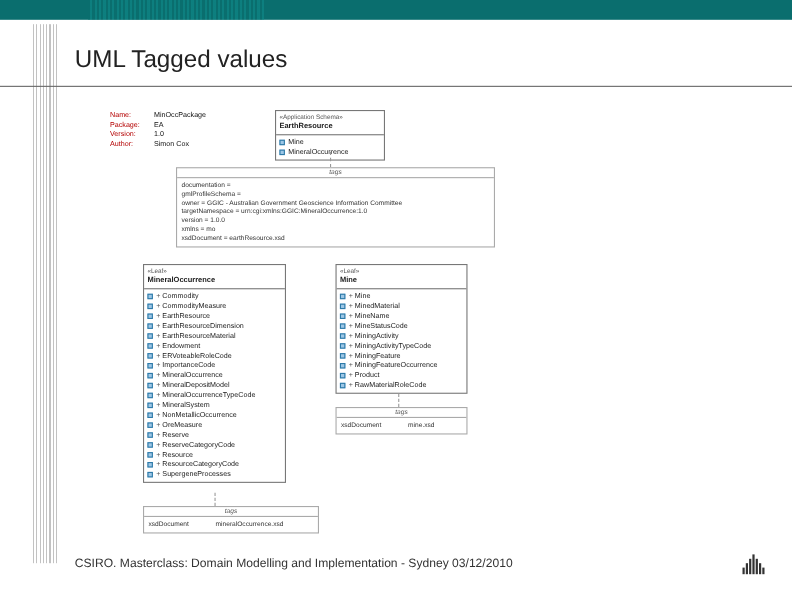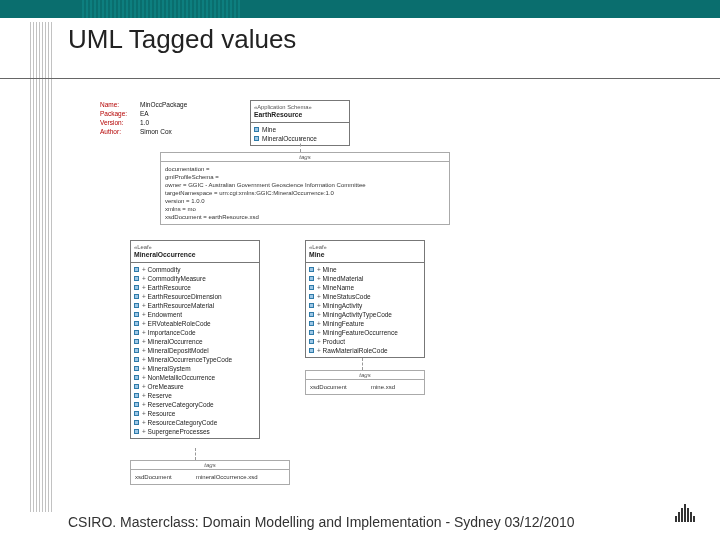--- a/index.html
+++ b/index.html
@@ -23,22 +23,22 @@
     position: absolute;
     top: 0; left: 80px;
     width: 160px;
     height: 18px;
     background: repeating-linear-gradient(90deg,#0a6e6e 0 2px,#0f8a8a 2px 4px);
     opacity: .6;
   }
   .title {
     position: absolute;
     left: 68px;
-    top: 24px;
-    font-size: 26px;
+    top: 41px;
+    font-size: 22px;
     color: #222;
   }
   .under-rule {
     position: absolute;
     left: 0;
     top: 78px;
     width: 100%;
     border-top: 1px solid #666;
   }
   
@@ -106,22 +106,22 @@
   }
   .tagbox .tpair { display:flex; gap:6px; }
   .tagbox .tk { min-width:55px; }
   .connector {
     position:absolute;
     border-left:1px dashed #999;
   }
   .footer {
     position:absolute;
     left: 68px;
-    bottom: 10px;
-    font-size: 14px;
+    bottom: 22px;
+    font-size: 11px;
     color:#333;
   }
   .logo {
     position:absolute;
     right: 24px;
     bottom: 18px;
     width: 22px;
     height: 22px;
     display:flex;
     align-items:flex-end;

